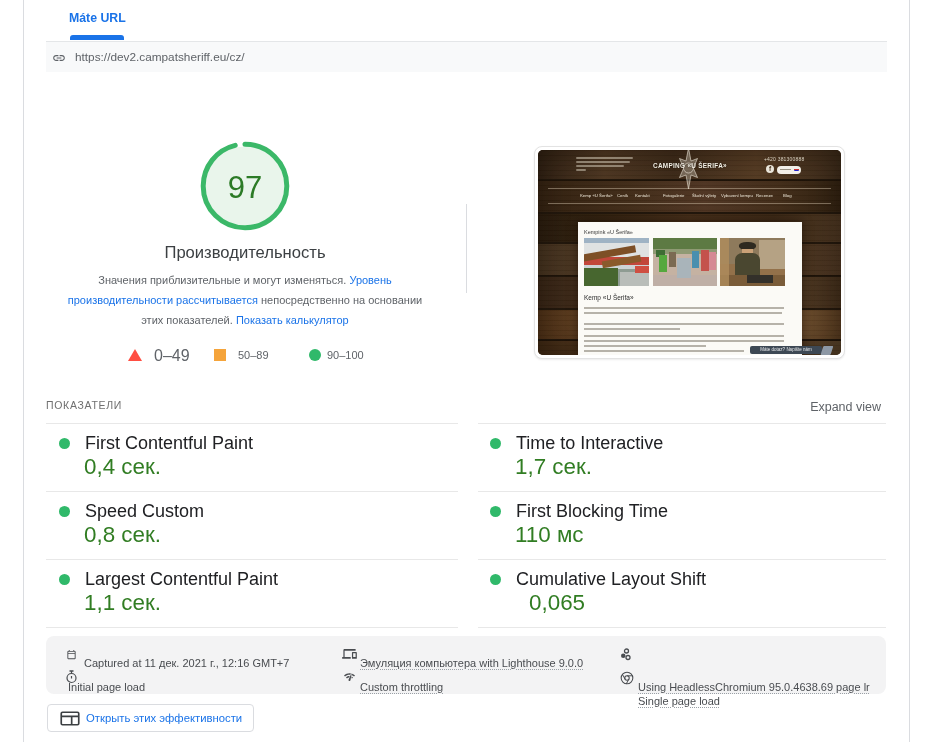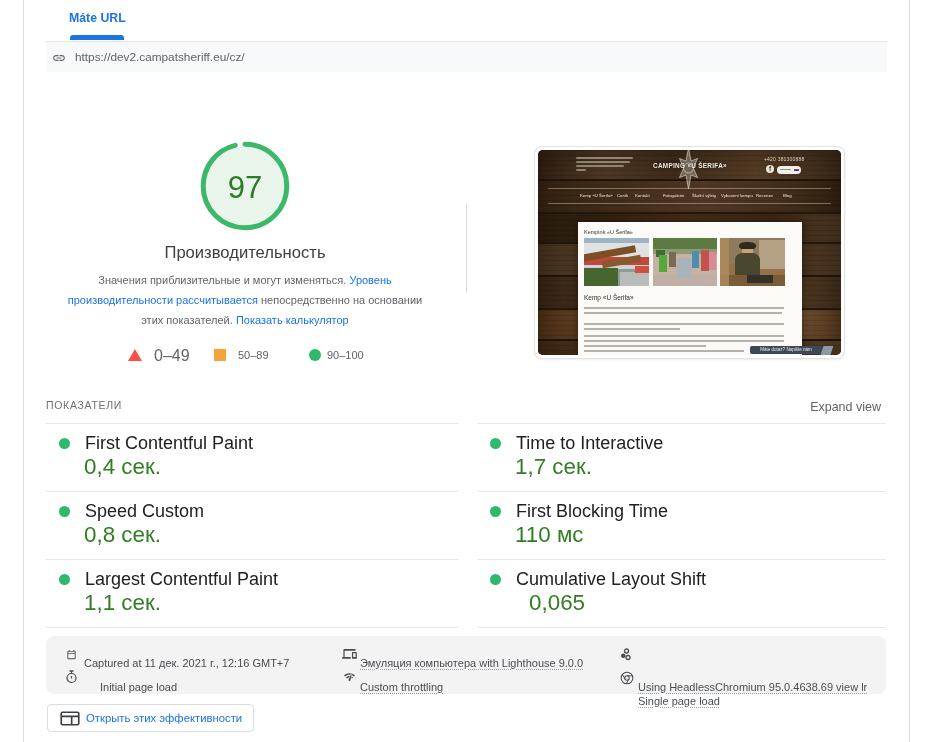--- a/index.html
+++ b/index.html
@@ -178,21 +178,21 @@
   <svg class="abs" style="left:66px; top:649px;" width="11" height="12" viewBox="0 0 24 24" fill="#494c50">
     <path d="M19 3h-1V1h-2v2H8V1H6v2H5c-1.1 0-2 .9-2 2v14c0 1.1.9 2 2 2h14c1.1 0 2-.9 2-2V5c0-1.1-.9-2-2-2zm0 16H5V10h14v9zM5 8V5h14v3H5z"></path>
   </svg>
   <div class="fitem" style="left:84px; top:647px;">Captured at 11 дек. 2021 г., 12:16 GMT+7</div>
   <svg class="abs" style="left:66px; top:670px;" width="11" height="14" viewBox="0 0 22 28" fill="none" stroke="#494c50" stroke-width="2.4">
     <circle cx="11" cy="16" r="9"></circle>
     <path d="M7 2h8" stroke-width="3"></path>
     <path d="M11 2v4"></path>
     <path d="M11 12v5"></path>
   </svg>
-  <div class="fitem" style="left:100px; top:671px;">Initial page load</div>
+  <div class="fitem" style="left:68px; top:671px;">Initial page load</div>
 
   <svg class="abs" style="left:342px; top:649px;" width="15" height="11" viewBox="0 0 24 18" fill="#494c50">
     <path d="M4 3h18V0H4C2.9 0 2 .9 2 1.9V13H0v3h14v-3H4V3zm19 2h-6c-.55 0-1 .45-1 1v9c0 .55.45 1 1 1h6c.55 0 1-.45 1-1V6c0-.55-.45-1-1-1zm-1 8h-4V7h4v6z"></path>
   </svg>
   <div class="fitem fu" style="left:360px; top:647px;">Эмуляция компьютера with Lighthouse 9.0.0</div>
   <svg class="abs" style="left:343px; top:672px;" width="13" height="11" viewBox="0 0 24 22" fill="#494c50">
     <path d="M15.9 3c-.17 0-.32.09-.41.23l-.07.15-5.18 11.65c-.16.29-.26.61-.26.96 0 1.11.9 2.01 2.01 2.01.96 0 1.77-.68 1.96-1.59l.01-.03L16.4 3.5c0-.28-.22-.5-.5-.5zM1 7l2 2c2.88-2.88 6.79-4.08 10.53-3.62l1.19-2.68C9.89 1.84 4.74 3.27 1 7zm20 2l2-2c-1.64-1.64-3.54-2.82-5.59-3.57l-.53 2.82c1.5.62 2.9 1.53 4.12 2.75zm-4 4l2-2c-.8-.8-1.7-1.42-2.66-1.89l-.55 2.92c.42.27.83.59 1.21.97zM5 11l2 2c1.13-1.13 2.56-1.79 4.03-2l1.28-2.88c-2.63-.08-5.3.87-7.31 2.88z"></path>
   </svg>
   <div class="fitem fu" style="left:360px; top:671px;">Custom throttling</div>
 
@@ -204,20 +204,20 @@
   <div class="fitem fu" style="left:638px; top:685px;">Single page load</div>
   <svg class="abs" style="left:620px; top:671px;" width="14" height="14" viewBox="0 0 24 24" fill="none" stroke="#494c50" stroke-width="1.8">
     <circle cx="12" cy="12" r="10"></circle>
     <circle cx="12" cy="12" r="3.8"></circle>
     <g stroke-width="1.6">
       <path d="M12 8.2h9.6"></path>
       <path d="M12 8.2h9.6" transform="rotate(120 12 12)"></path>
       <path d="M12 8.2h9.6" transform="rotate(240 12 12)"></path>
     </g>
   </svg>
-  <div class="fitem fu" style="left:638px; top:671px;">Using HeadlessChromium 95.0.4638.69 view lr</div>
+  <div class="fitem fu" style="left:638px; top:671px;">Using HeadlessChromium 95.0.4638.69 page lr</div>
 
   <div class="abs" style="left:47px; top:704px; width:207px; height:28px; border:1px solid #dadce0; border-radius:4px; background:#fff;"></div>
   <svg class="abs" style="left:60px; top:711px;" width="20" height="15" viewBox="0 0 24 18" fill="none" stroke="#3c4043" stroke-width="2">
     <rect x="1.5" y="1.5" width="21" height="15" rx="1.5"></rect>
     <path d="M1.5 6.5h21M14 6.5V16.5"></path>
   </svg>
   <div class="abs" style="left:86px; top:704px; height:28px; line-height:29px; font-size:11.3px; color:#1a73e8;">Открыть этих эффективности</div>
 
 </body></html>

